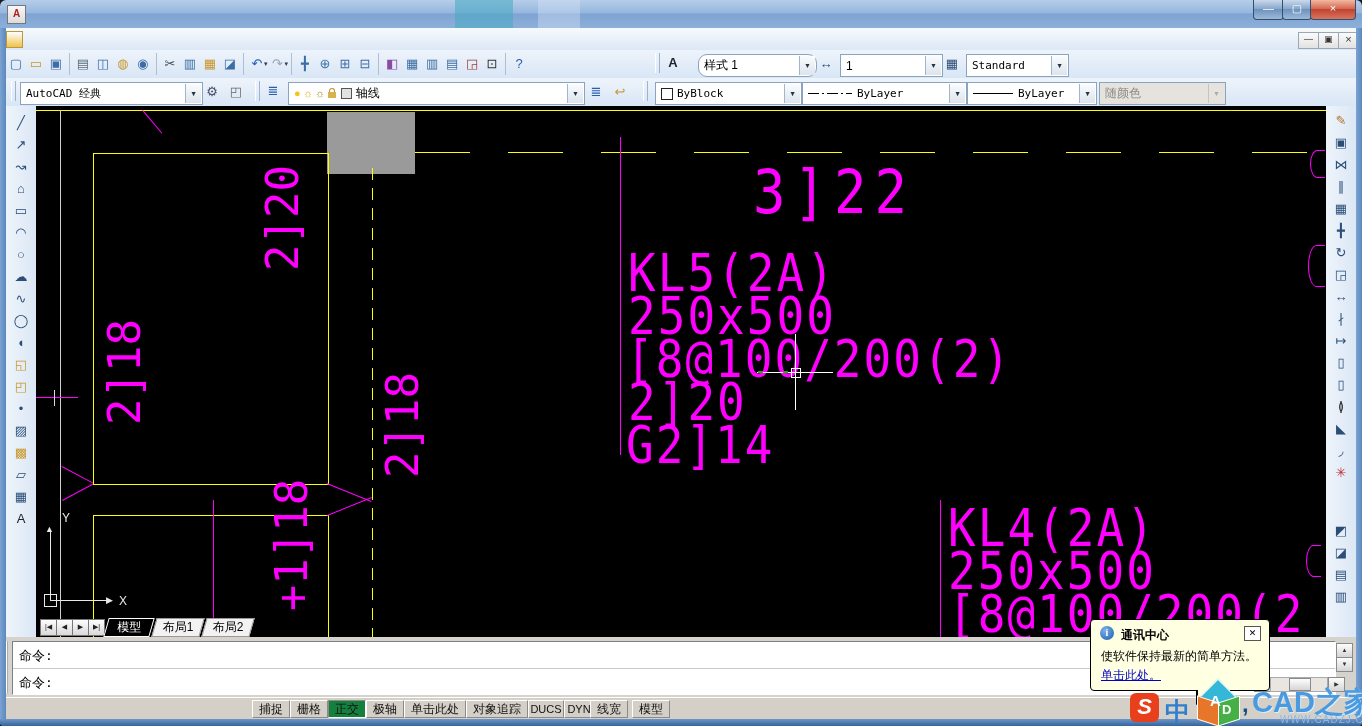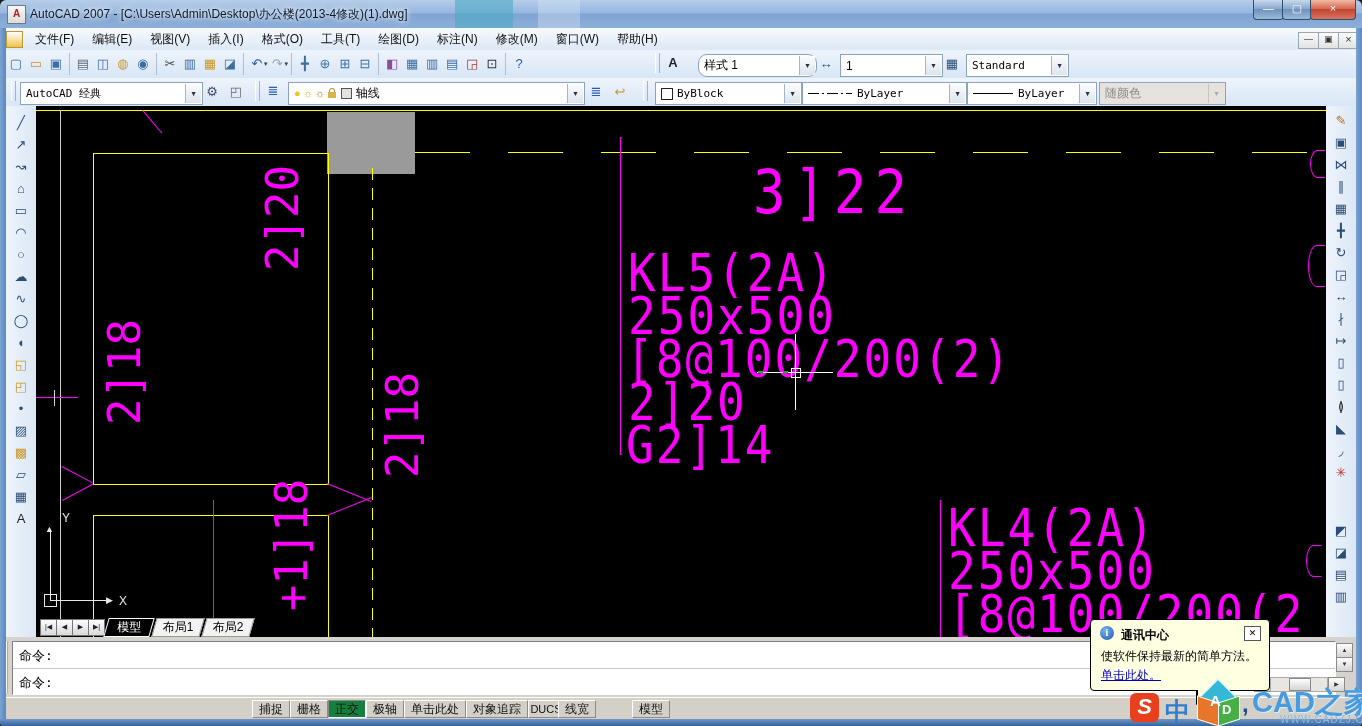--- a/index.html
+++ b/index.html
@@ -129,40 +129,26 @@
 </head>
 <body>
 
 <div id="app">
 
   <div id="titlebar" class="abs">
     <div class="ghost1 abs"></div>
     <div class="ghost2 abs"></div>
   </div>
   <div id="ac-icon" class="abs">A</div>
-  <div id="title-text" class="abs">AutoCAD 2007 - [C:\Users\Admin\Desktop\办公楼(2013-4修改)(1).dwg]</div>
   <div class="winbtn abs" style="left:1253px;width:29px;">—</div>
   <div class="winbtn abs" style="left:1282px;width:28px;">▢</div>
   <div class="winbtn abs" id="btn-close" style="left:1310px;width:44px;">×</div>
 
   <div id="menubar" class="abs"></div>
   <div id="dwg-icon" class="abs"></div>
-  <div id="menu-items" class="abs">
-    <span>文件(F)</span>
-    <span>编辑(E)</span>
-    <span>视图(V)</span>
-    <span>插入(I)</span>
-    <span>格式(O)</span>
-    <span>工具(T)</span>
-    <span>绘图(D)</span>
-    <span>标注(N)</span>
-    <span>修改(M)</span>
-    <span>窗口(W)</span>
-    <span>帮助(H)</span>
-  </div>
   <div class="docbtn abs" style="left:1298px;">—</div>
   <div class="docbtn abs" style="left:1318px;">▣</div>
   <div class="docbtn abs" style="left:1338px;font-size:11px;">×</div>
 
   <div class="tbrow abs" style="top:50px;"></div>
   <div class="hstrip" style="left:6px;top:53px;">
       <span class="tbi" style="color: rgb(60, 110, 165);">▢</span>
       <span class="tbi" style="color: rgb(201, 151, 43);">▭</span>
       <span class="tbi" style="color: rgb(60, 110, 165);">▣</span>
       <i class="sep"></i>
@@ -403,21 +389,21 @@
 
   <div id="statusbar" class="abs">
     <div class="stbtn" style="left:246px;width:36px;">捕捉</div>
     <div class="stbtn" style="left:284px;width:36px;">栅格</div>
     <div class="stbtn pressed" style="left:322px;width:36px;">正交</div>
     <div class="stbtn" style="left:360px;width:36px;">极轴</div>
     <div class="stbtn" style="left:398px;width:60px;">单击此处</div>
     <div class="stbtn" style="left:460px;width:60px;">对象追踪</div>
     <div class="stbtn lat" style="left:522px;width:34px;">DUCS</div>
     <div class="stbtn lat" style="left:558px;width:28px;">DYN</div>
-    <div class="stbtn" style="left:552px;width:36px;">线宽</div>
+    <div class="stbtn" style="left:584px;width:36px;">线宽</div>
     <div class="stbtn" style="left:626px;width:36px;">模型</div>
   </div>
   <div id="framebottom" class="abs"></div>
 
   <div id="bl-tail-o" class="abs"></div>
   <div id="bl-tail" class="abs"></div>
   <div id="balloon" class="abs">
     <div id="bl-info">i</div>
     <div id="bl-title">通讯中心</div>
     <div id="bl-close">✕</div>

